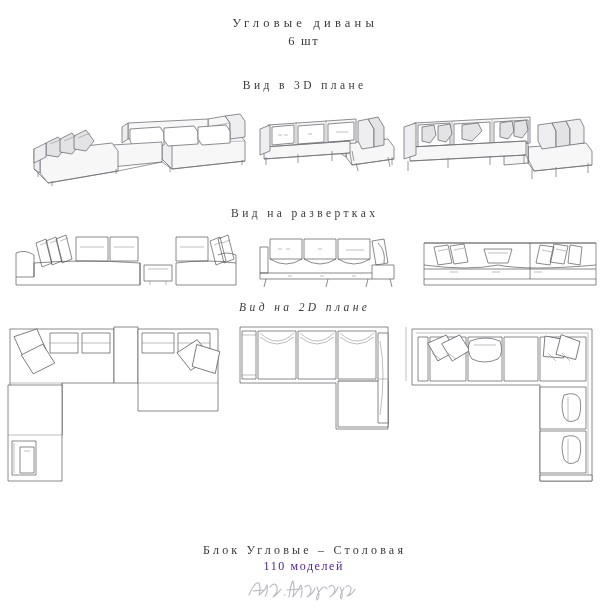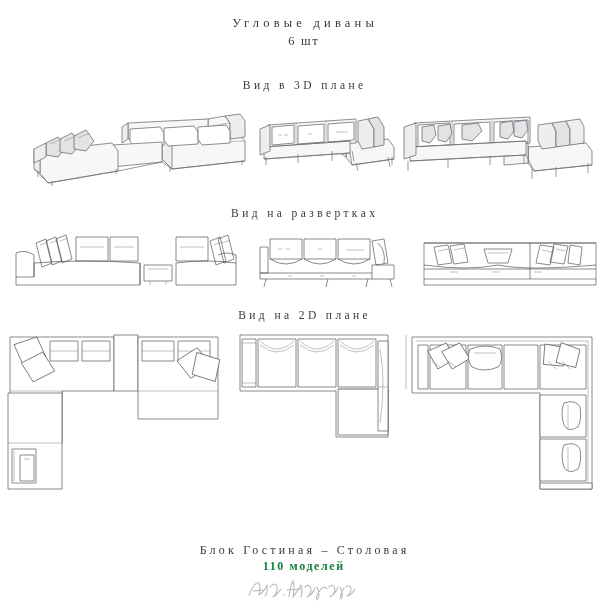--- a/index.html
+++ b/index.html
@@ -42,21 +42,21 @@
   }
   .section-head {
     text-align: center;
     font-size: 11.5px;
     letter-spacing: 3.4px;
     color: #39393b;
     text-indent: 3.4px;
   }
   .sec1-head { margin-top: 28px; }
   .sec2-head { margin-top: 12px; }
-  .sec3-head { margin-top: 8px; }
+  .sec3-head { margin-top: 0px; font-style: italic; }
 
   .row {
     position: relative;
     width: 606px;
   }
   .row-3d { height: 96px; margin-top: 8px; }
   .row-elev { height: 72px; margin-top: 10px; }
   .row-plan { height: 172px; margin-top: 10px; }
 
   .cell {
@@ -73,24 +73,23 @@
   .footer-line1 {
     font-size: 12px;
     letter-spacing: 3.2px;
     color: #39393b;
     text-indent: 3.2px;
     line-height: 1.35;
   }
   .footer-line2 {
     font-size: 12px;
     letter-spacing: 1.6px;
-    color: #15803d;
+    color: #4c1d95;
     text-indent: 1.6px;
     line-height: 1.35;
-    font-weight: bold;
   }
   .signature {
     margin-top: 1px;
     height: 26px;
     display: flex;
     justify-content: center;
     align-items: center;
   }
   svg { display: block; overflow: visible; }
   .ln { fill: none; stroke: #6f6f74; stroke-width: 0.7; }
@@ -421,21 +420,21 @@
 
           <path class="plan-fill" d="M158 72 Q170 68 174 76 Q176 88 172 96 Q162 102 158 94 Q154 82 158 72 Z"></path>
           <path class="plan-fill" d="M158 114 Q170 110 174 118 Q176 130 172 138 Q162 144 158 136 Q154 124 158 114 Z"></path>
           <path class="plan-thin" d="M162 74 L162 98 M162 116 L162 140"></path>
         </g>
       </svg>
     </div>
   </div>
 
   <div class="footer-block">
-    <div class="footer-line1">Блок Гостиная – Столовая</div>
+    <div class="footer-line1">Блок Угловые – Столовая</div>
     <div class="footer-line2">110 моделей</div>
     <div class="signature" title="">
       <svg width="120" height="26" viewBox="0 0 120 26" aria-hidden="true">
         <g class="sig-path">
           <path d="M6 20 Q12 6 16 8 Q18 14 16 20 Q22 16 24 10 Q25 18 22 21"></path>
           <path d="M10 16 L20 15"></path>
           <path d="M27 12 Q32 6 34 12 Q35 18 30 22 Q34 20 38 14"></path>
           <path d="M41 20 L42 20"></path>
           <path d="M46 22 Q48 8 50 6 Q52 12 50 22 Q56 14 58 10 Q60 16 58 22"></path>
           <path d="M44 15 L58 14"></path>

